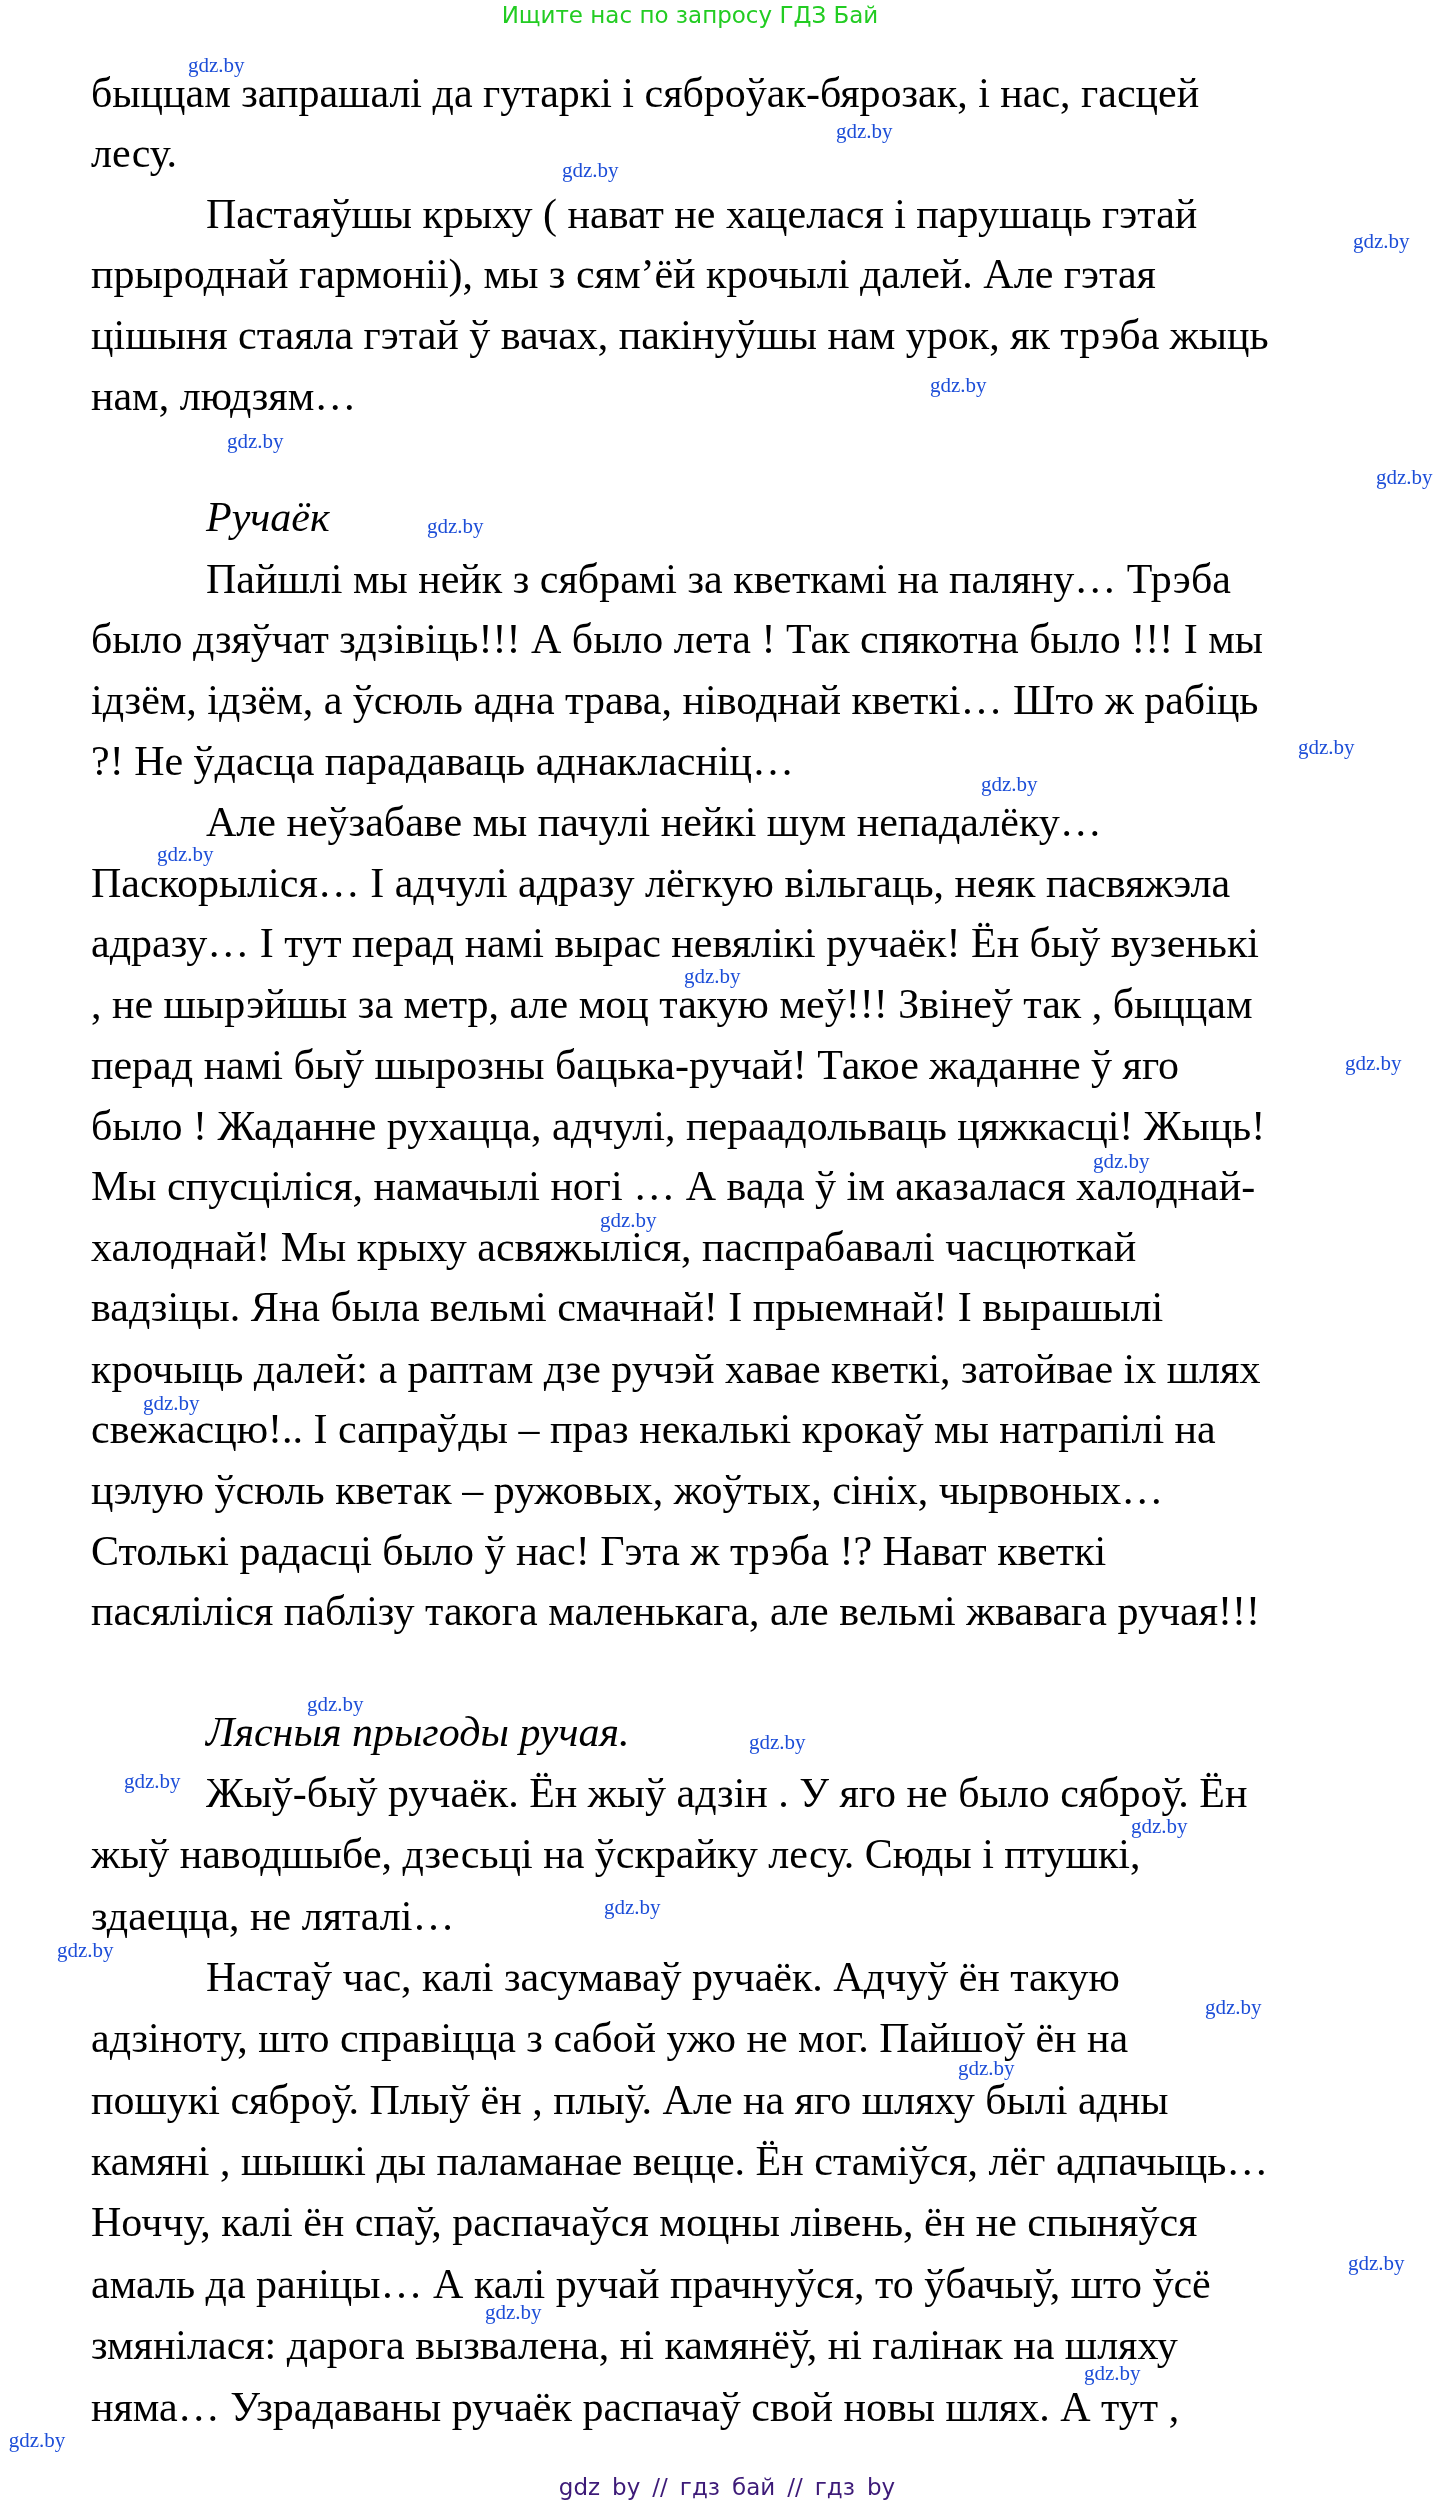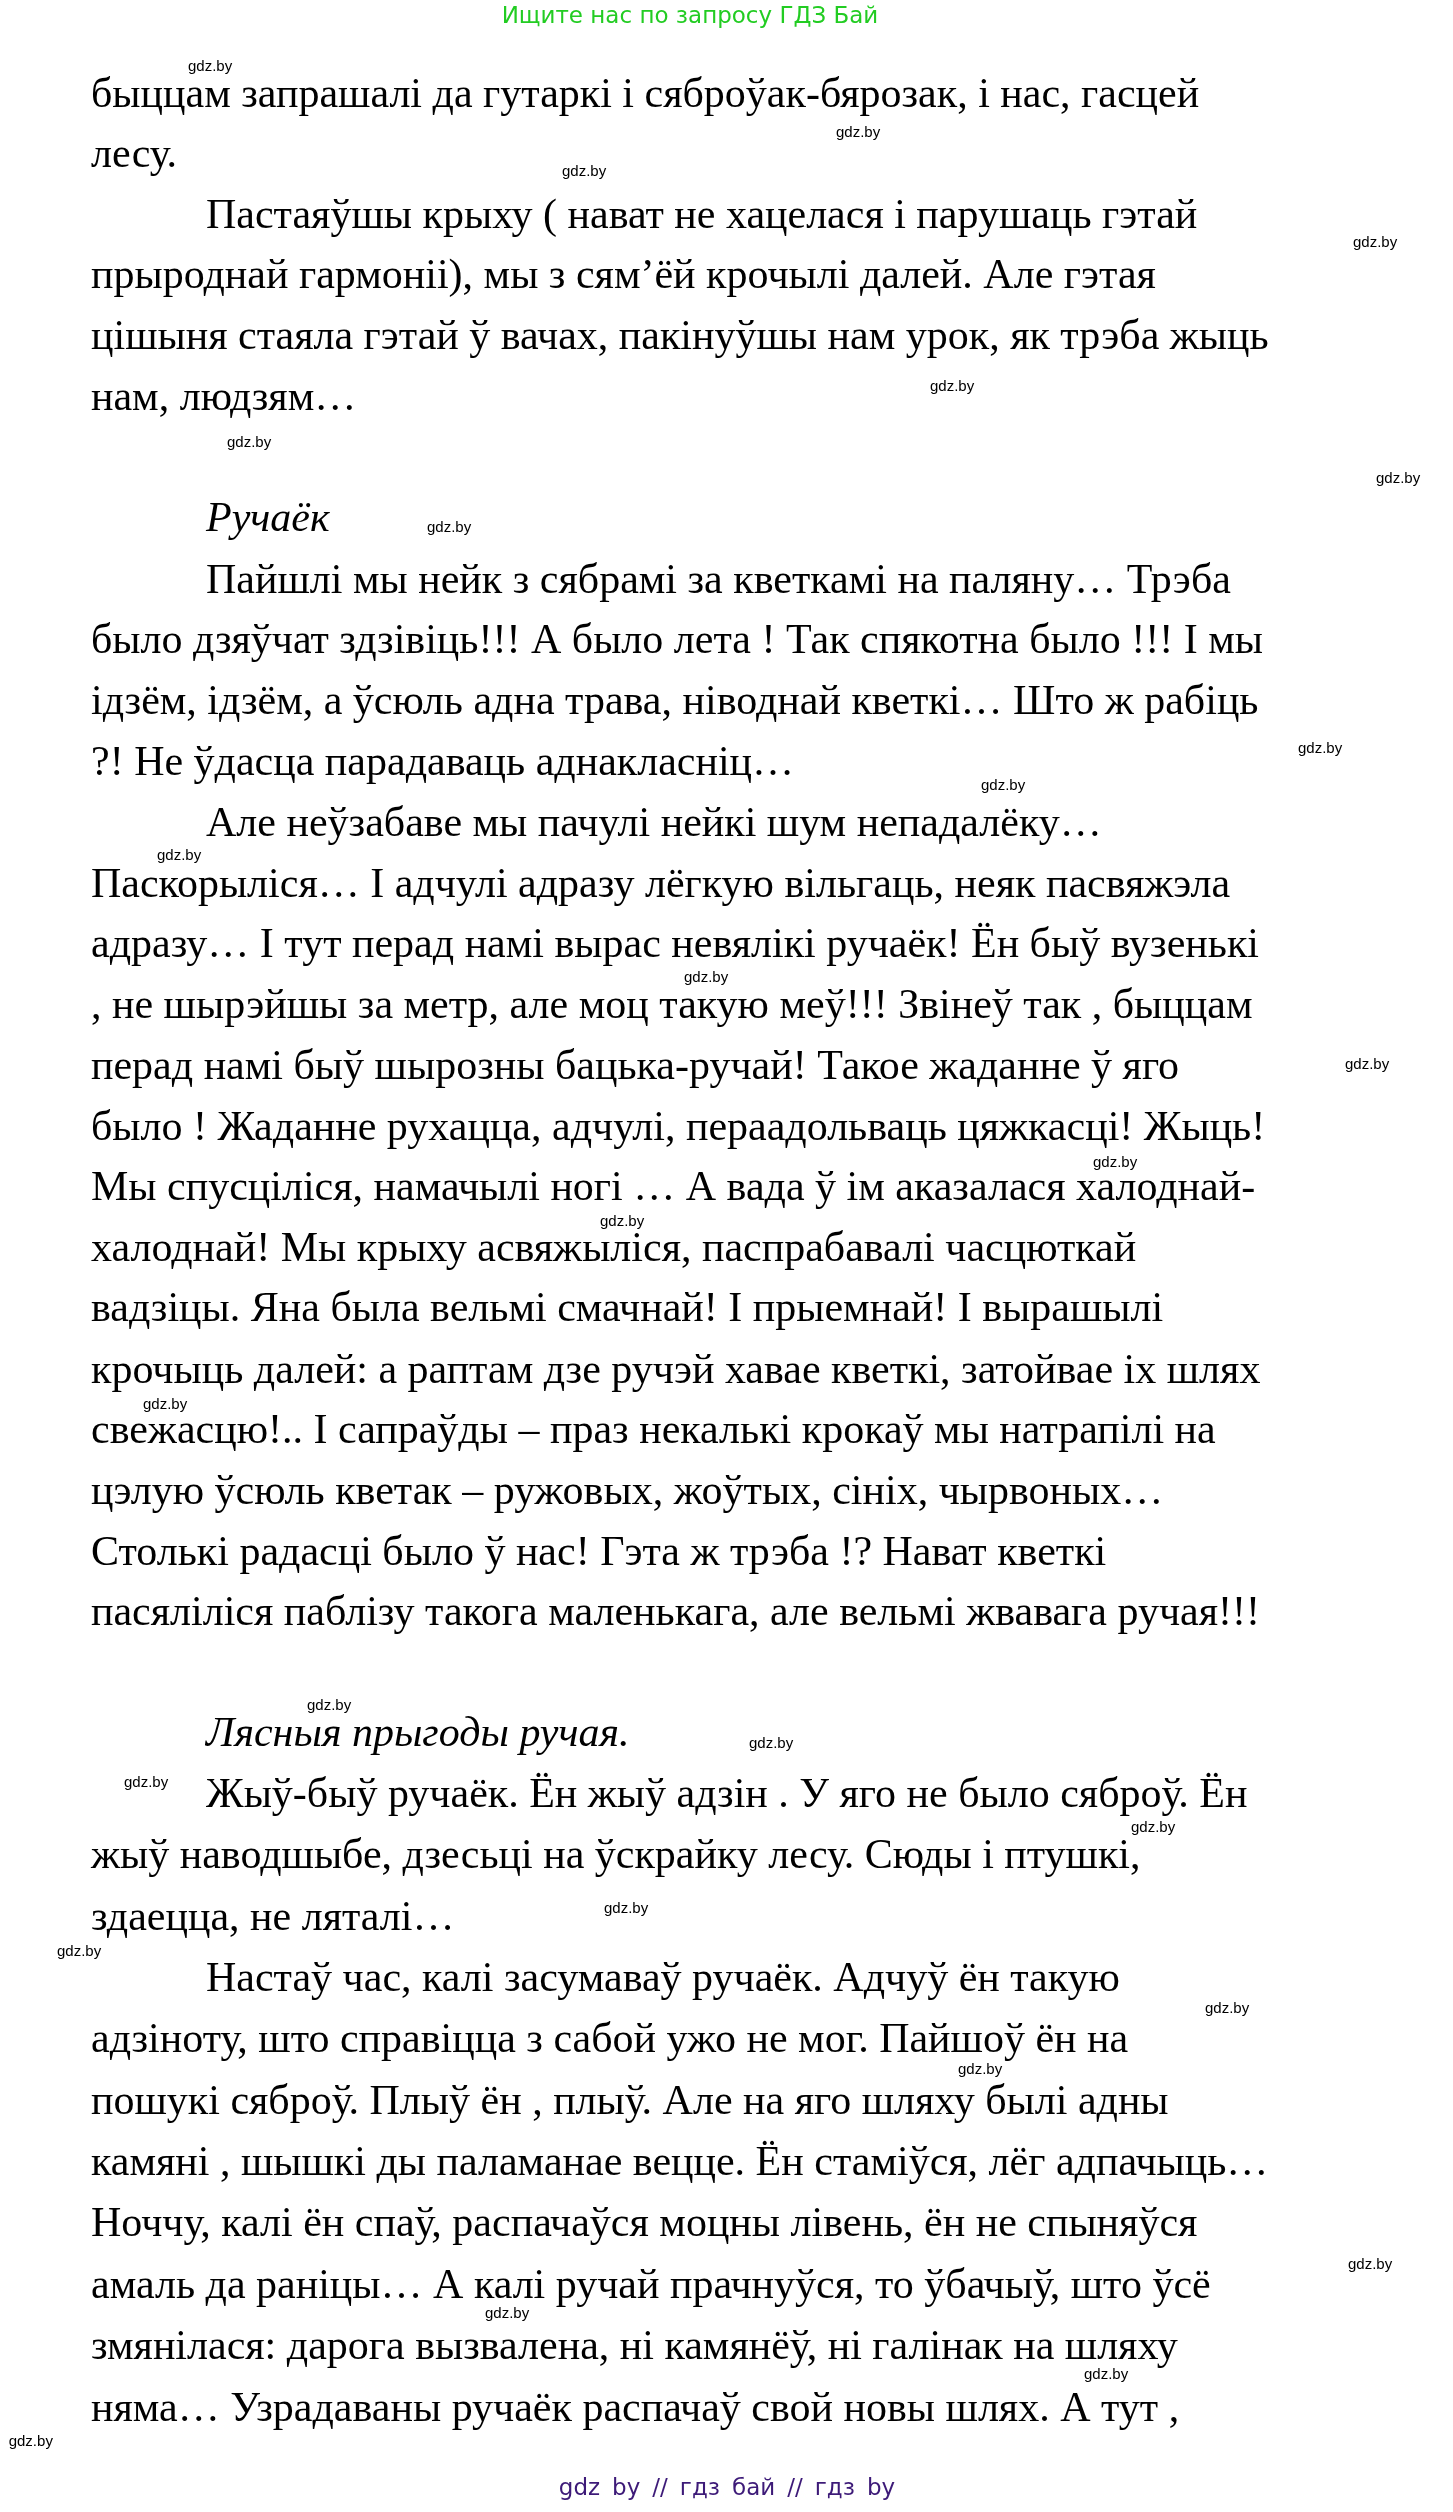--- a/index.html
+++ b/index.html
@@ -16,22 +16,22 @@
     word-spacing: 4.7px;
   }
   .line {
     position: absolute; white-space: nowrap; color: #000;
     font-family: Liberation Serif, serif; font-size: 42px; line-height: 42px;
   }
   .line.indent { left: 206px; }
   .line.plain { left: 91px; }
   .heading { font-style: italic; text-align: center; }
   .wm {
-    position: absolute; white-space: nowrap; color: #000000;
-    font-family: Liberation Sans, sans-serif; font-size: 15px; line-height: 23.6px;
+    position: absolute; white-space: nowrap; color: #1d4ed8;
+    font-family: Liberation Serif, serif; font-size: 21px; line-height: 23.6px;
   }
 </style>
 </head>
 <body>
 
 <div class="header">Ищите нас по запросу ГДЗ Бай</div>
 
 <div class="line plain" style="top:72px">быццам запрашалі да гутаркі і сяброўак-бярозак, і нас, гасцей</div>
 <div class="line plain" style="top:132px">лесу.</div>
 <div class="line indent" style="top:193px">Пастаяўшы крыху ( нават не хацелася і парушаць гэтай</div>

